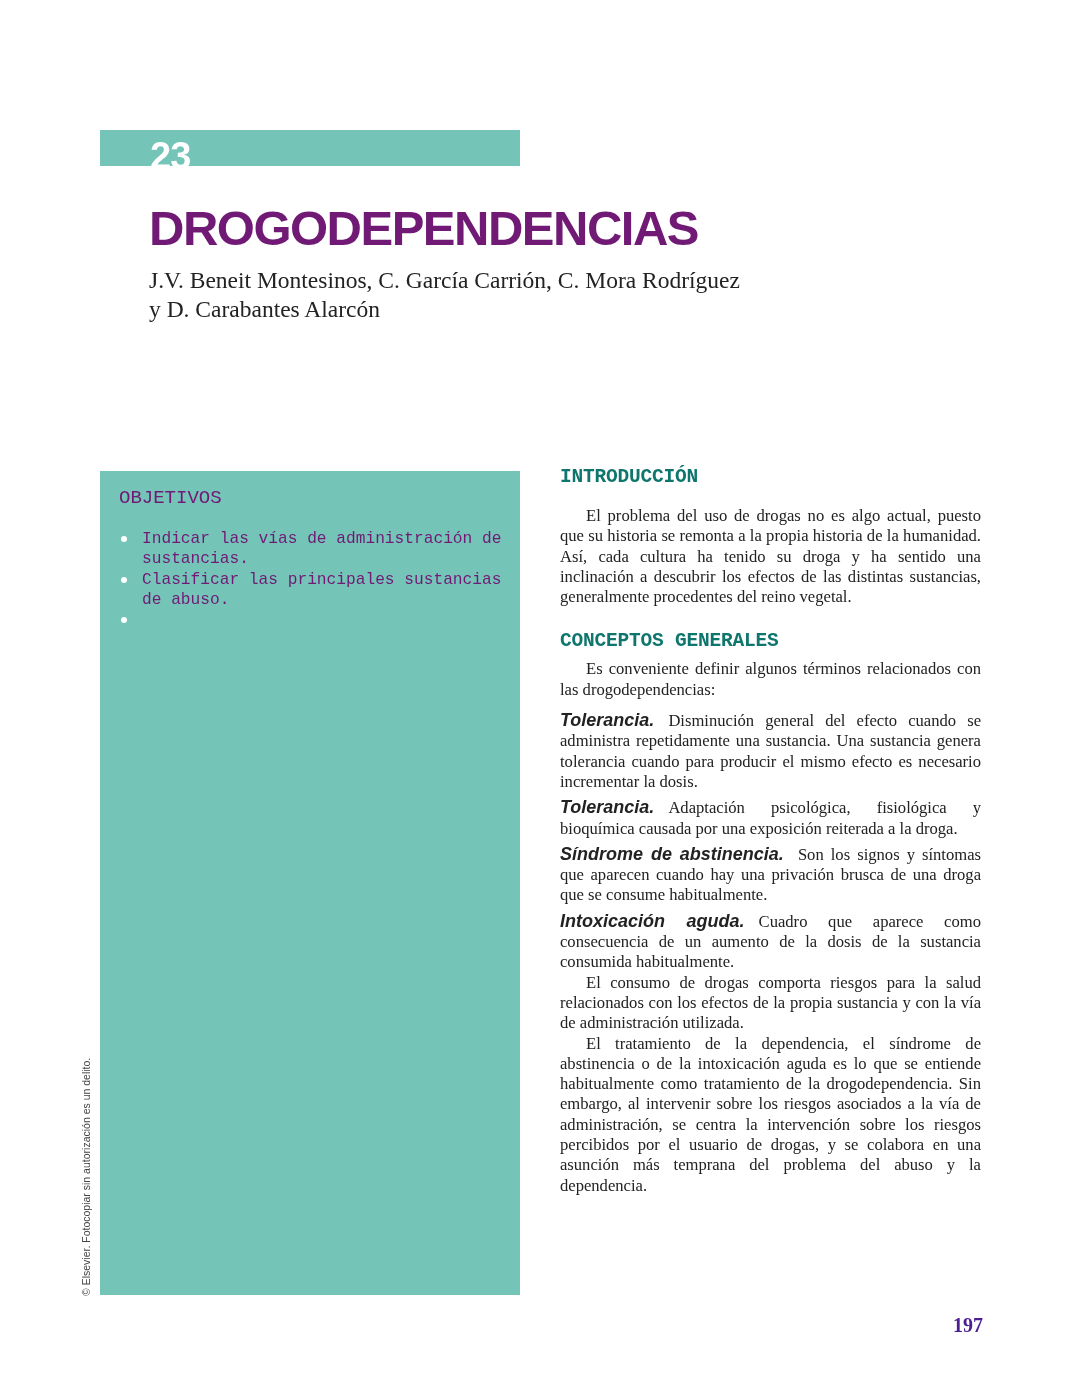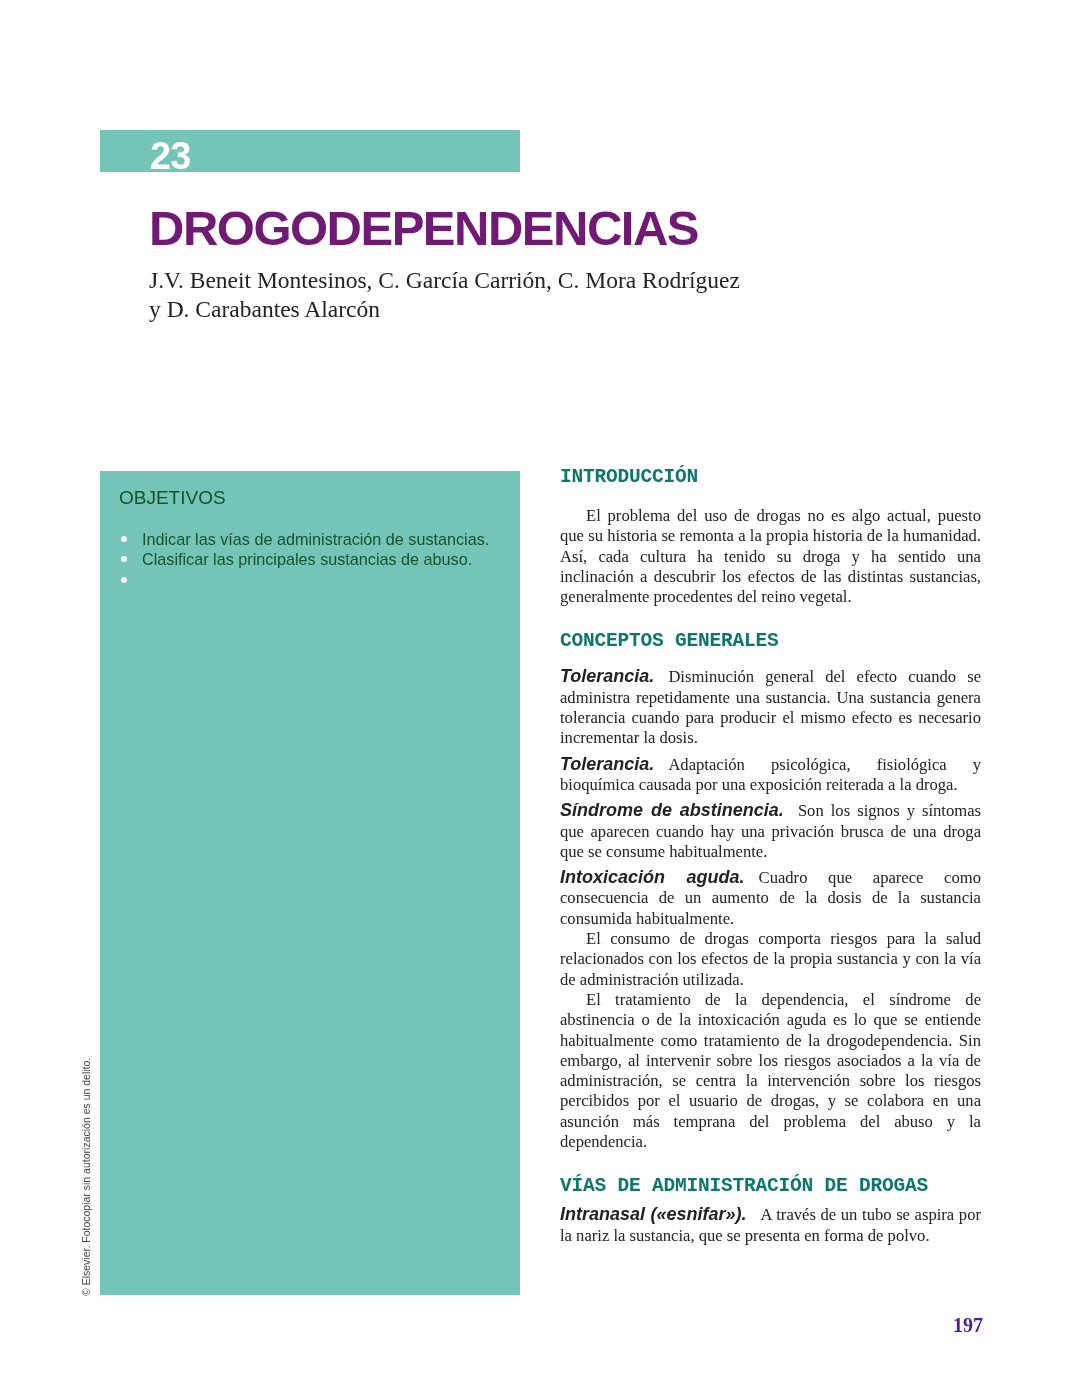--- a/index.html
+++ b/index.html
@@ -1,41 +1,41 @@
 <!DOCTYPE html>
 <html><head>
   <meta charset="utf-8">
   <style>
     html, body { margin: 0; padding: 0; }
     body {
       width: 1080px; height: 1380px; background: #ffffff; position: relative; overflow: hidden;
       color: #1e1e1e;
     }
     .chapter-bar {
-      position: absolute; left: 100px; top: 130px; width: 420px; height: 42px;
+      position: absolute; left: 100px; top: 130px; width: 420px; height: 36px;
       background: #74c5b8;
     }
     .chapter-num {
       position: absolute; left: 50px; top: 5px;
       font-family: "Liberation Sans", sans-serif; font-weight: bold; font-size: 38px;
       color: #ffffff; letter-spacing: -1px;
     }
     .title {
       position: absolute; left: 149px; top: 200px;
       font-family: "Liberation Sans", sans-serif; font-weight: bold; font-size: 49px;
       color: #701a75; letter-spacing: -1.5px; margin: 0;
     }
     .authors {
       position: absolute; left: 149px; top: 266px; width: 700px;
       font-family: "Liberation Serif", serif; font-size: 23.5px; line-height: 29px; color: #222;
     }
     .objectives {
       position: absolute; left: 100px; top: 471px; width: 420px; height: 824px;
-      background: #74c5b8; color: #14532d;
-      font-family: Liberation Sans, sans-serif;
+      background: #74c5b8; color: #701a75;
+      font-family: Liberation Mono, monospace;
     }
     .objectives h2 {
       margin: 0; position: absolute; left: 19px; top: 16px;
       font-weight: normal; font-size: 19px; letter-spacing: 0px;
     }
     .objectives ul {
       position: absolute; left: 19px; top: 58px; margin: 0; padding: 0; list-style: none;
       width: 390px;
     }
     .objectives li {
@@ -95,29 +95,26 @@
 <div class="side-note">© Elsevier. Fotocopiar sin autorización es un delito.</div>
 
 <main class="col">
   <section>
     <h3>INTRODUCCIÓN</h3>
     <p class="indent" style="margin-top:14px;">El problema del uso de drogas no es algo actual, puesto que su historia se remonta a la propia historia de la humanidad. Así, cada cultura ha tenido su droga y ha sentido una inclinación a descubrir los efectos de las distintas sustancias, generalmente procedentes del reino vegetal.</p>
   </section>
 
   <section style="margin-top:19px;">
     <h3>CONCEPTOS GENERALES</h3>
+    <p class="indent" style="margin-top:3px;">Es conveniente definir algunos términos relacionados con las drogodependencias:</p>
 
     <p style="margin-top:10px;"><span class="term">Tolerancia.</span><span>Disminución general del efecto cuando se administra repetidamente una sustancia. Una sustancia genera tolerancia cuando para producir el mismo efecto es necesario incrementar la dosis.</span></p>
     <p style="margin-top:5px;"><span class="term">Tolerancia.</span><span>Adaptación psicológica, fisiológica y bioquímica causada por una exposición reiterada a la droga.</span></p>
     <p style="margin-top:5px;"><span class="term">Síndrome de abstinencia.</span><span>Son los signos y síntomas que aparecen cuando hay una privación brusca de una droga que se consume habitualmente.</span></p>
     <p style="margin-top:5px;"><span class="term">Intoxicación aguda.</span><span>Cuadro que aparece como consecuencia de un aumento de la dosis de la sustancia consumida habitualmente.</span></p>
 
     <p class="indent">El consumo de drogas comporta riesgos para la salud relacionados con los efectos de la propia sustancia y con la vía de administración utilizada.</p>
     <p class="indent">El tratamiento de la dependencia, el síndrome de abstinencia o de la intoxicación aguda es lo que se entiende habitualmente como tratamiento de la drogodependencia. Sin embargo, al intervenir sobre los riesgos asociados a la vía de administración, se centra la intervención sobre los riesgos percibidos por el usuario de drogas, y se colabora en una asunción más temprana del problema del abuso y la dependencia.</p>
   </section>
 
-  <section style="margin-top:19px;">
-    <h3>VÍAS DE ADMINISTRACIÓN DE DROGAS</h3>
-    <p style="margin-top:3px;"><span class="term">Intranasal («esnifar»).</span><span>A través de un tubo se aspira por la nariz la sustancia, que se presenta en forma de polvo.</span></p>
-  </section>
 </main>
 
 <div class="page-num">197</div>
 
 </body></html>

